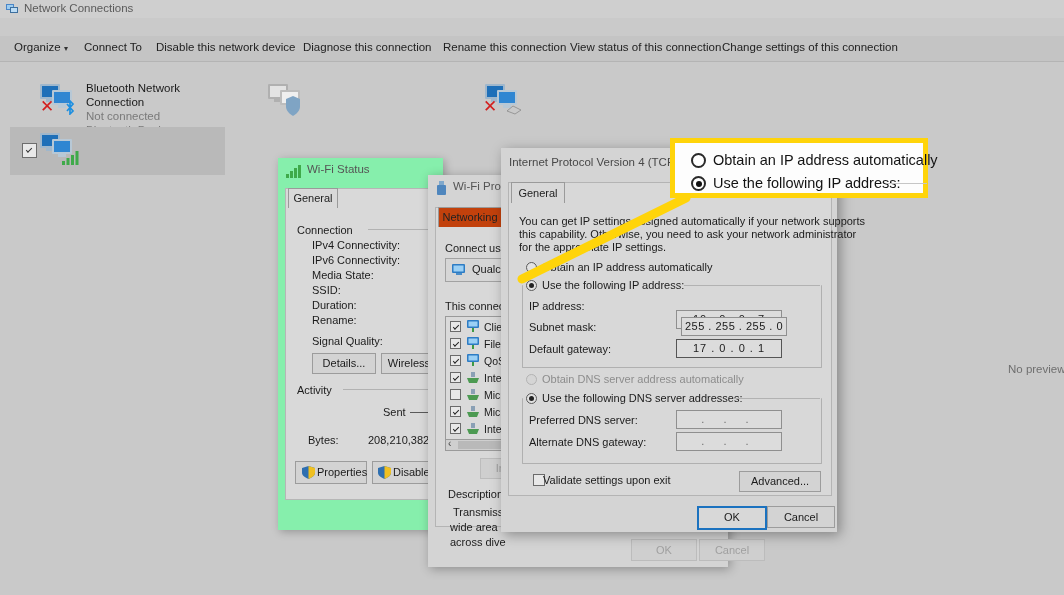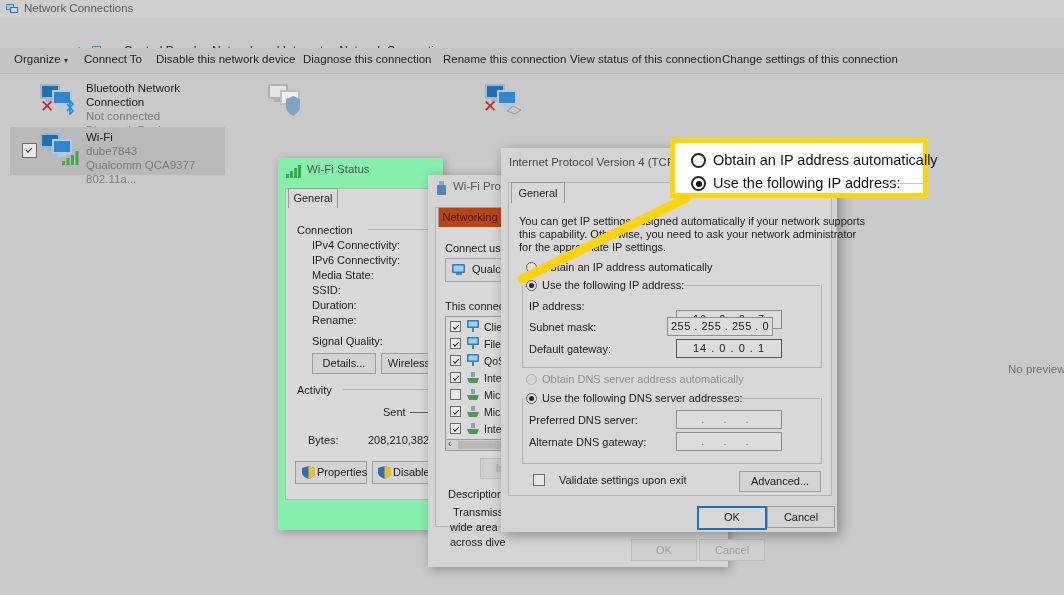--- a/index.html
+++ b/index.html
@@ -23,21 +23,21 @@
              font-size:14px;color:#9d9d9d;}
   #nav-back{left:6px;}
   #nav-fwd{left:28px;}
   #nav-down{left:50px;font-size:10px;color:#a6a6a6;}
   #nav-up{left:70px;font-size:13px;color:#4a4a4a;}
   #crumbs{left:92px;top:24px;height:18px;display:flex;align-items:center;gap:0px;}
   #crumbs .crumb-ico{width:15px;height:13px;margin-right:3px;}
   #crumbs .crumb{font-size:12px;color:#1e1e1e;padding:0 2px;}
   #crumbs .sep{color:#6e6e6e;font-size:11px;padding:0 4px;}
 
-  #cmdbar{left:0;top:48px;width:1064px;height:25px;background:#c4c4c4;
+  #cmdbar{left:0;top:36px;width:1064px;height:25px;background:#c4c4c4;
           border-bottom:1px solid #b4b4b4;}
   #cmdbar .cmd{position:absolute;top:5px;font-size:11.5px;color:#222;white-space:nowrap;}
   #cmdbar .caret{font-size:8px;color:#333;}
 
   
   .tile{position:absolute;width:215px;height:48px;}
   .tile.selected{background:#b9b9b9;}
   .tile .chk{position:absolute;left:12px;top:16px;width:13px;height:13px;
              background:#e9e9e9;border:1px solid #6d6d6d;}
   .tile .chk:after{content:"";position:absolute;left:3px;top:4px;width:5px;height:2px;
@@ -203,25 +203,20 @@
       <rect x="14" y="8" width="20" height="15" rx="1" fill="#b7c8d6"></rect>
         <rect x="16" y="10" width="16" height="11" fill="#2f86d2"></rect>
       <rect x="20" y="23" width="8" height="3" fill="#b7c8d6"></rect>
     </svg>
     <svg class="abs" style="left:52px;top:24px;width:18px;height:14px" viewBox="0 0 18 14">
       <rect x="0" y="10" width="3" height="4" fill="#3faa4a"></rect>
       <rect x="4.5" y="7" width="3" height="7" fill="#3faa4a"></rect>
       <rect x="9" y="4" width="3" height="10" fill="#3faa4a"></rect>
       <rect x="13.5" y="0" width="3" height="14" fill="#3faa4a"></rect>
     </svg>
-    <div class="lines">
-      <div class="l1">Wi-Fi</div>
-      <div class="l2">dube7843</div>
-      <div class="l3">Qualcomm QCA9377 802.11a...</div>
-    </div>
   </div>
 
   <div class="abs" id="no-preview">No preview</div>
 </div>
 
 <div class="dlg" style="left:278px;top:158px;width:165px;height:372px;
      box-shadow:2px 2px 8px rgba(0,0,0,.25);">
   <svg class="abs" style="left:8px;top:7px;width:16px;height:13px" viewBox="0 0 16 13">
     <rect x="0" y="9" width="3" height="4" fill="#3faa4a"></rect>
     <rect x="4" y="6" width="3" height="7" fill="#3faa4a"></rect>
@@ -390,42 +385,42 @@
   <span class="radio on" style="left:25px;top:132px"></span>
   <div class="lbl" style="left:41px;top:131px">Use the following IP address:</div>
 
   <div class="grp" style="left:21px;top:137px;width:298px;height:82px;border-top:none;"></div>
   <div class="hr" style="left:183px;top:137px;width:136px;"></div>
 
   <div class="lbl" style="left:28px;top:152px">IP address:</div>
   <div class="field" style="left:175px;top:162px;width:104px;height:17px;line-height:17px;text-align:center;letter-spacing:1px;">10 . 0 . 0 . 7</div>
 
   <div class="lbl" style="left:28px;top:173px">Subnet mask:</div>
-  <div class="field" style="left:166px;top:169px;width:104px;height:17px;line-height:17px;text-align:center;letter-spacing:0.5px;">255 . 255 . 255 . 0</div>
+  <div class="field" style="left:180px;top:169px;width:104px;height:17px;line-height:17px;text-align:center;letter-spacing:0.5px;">255 . 255 . 255 . 0</div>
 
   <div class="lbl" style="left:28px;top:195px">Default gateway:</div>
-  <div class="field" style="left:175px;top:191px;width:104px;height:17px;line-height:17px;text-align:center;letter-spacing:1px;border-color:#555;">14 . 0 . 0 . 1</div>
+  <div class="field" style="left:175px;top:191px;width:104px;height:17px;line-height:17px;text-align:center;letter-spacing:1px;border-color:#555;">17 . 0 . 0 . 1</div>
 
   <span class="radio dimr" style="left:25px;top:226px"></span>
   <div class="lbl dim" style="left:41px;top:225px">Obtain DNS server address automatically</div>
 
   <span class="radio on" style="left:25px;top:245px"></span>
   <div class="lbl" style="left:41px;top:244px">Use the following DNS server addresses:</div>
 
   <div class="grp" style="left:21px;top:250px;width:298px;height:65px;border-top:none;"></div>
   <div class="hr" style="left:232px;top:250px;width:87px;"></div>
 
   <div class="lbl" style="left:28px;top:266px">Preferred DNS server:</div>
   <div class="field" style="left:175px;top:262px;width:104px;height:17px;line-height:17px;text-align:center;color:#6f6f6f;letter-spacing:8px;">.    .    .</div>
 
   <div class="lbl" style="left:28px;top:288px">Alternate DNS gateway:</div>
   <div class="field" style="left:175px;top:284px;width:104px;height:17px;line-height:17px;text-align:center;color:#6f6f6f;letter-spacing:8px;">.    .    .</div>
 
   <span class="cbx" style="left:32px;top:326px;width:12px;height:12px"></span>
-  <div class="lbl" style="left:58px;top:326px">Validate settings upon exit</div>
+  <div class="lbl" style="left:42px;top:326px">Validate settings upon exit</div>
   <div class="btn" style="left:238px;top:323px;width:80px;height:19px;line-height:19px">Advanced...</div>
 
   <div class="btn default" style="left:196px;top:358px;width:66px;height:20px;line-height:18px">OK</div>
   <div class="btn" style="left:266px;top:358px;width:66px;height:20px;line-height:20px">Cancel</div>
 </div>
 
 <svg class="svgover" viewBox="0 0 1064 595">
   <line x1="686" y1="198" x2="522" y2="279" stroke="#ffd40a" stroke-width="9" stroke-linecap="round"></line>
 </svg>
 

